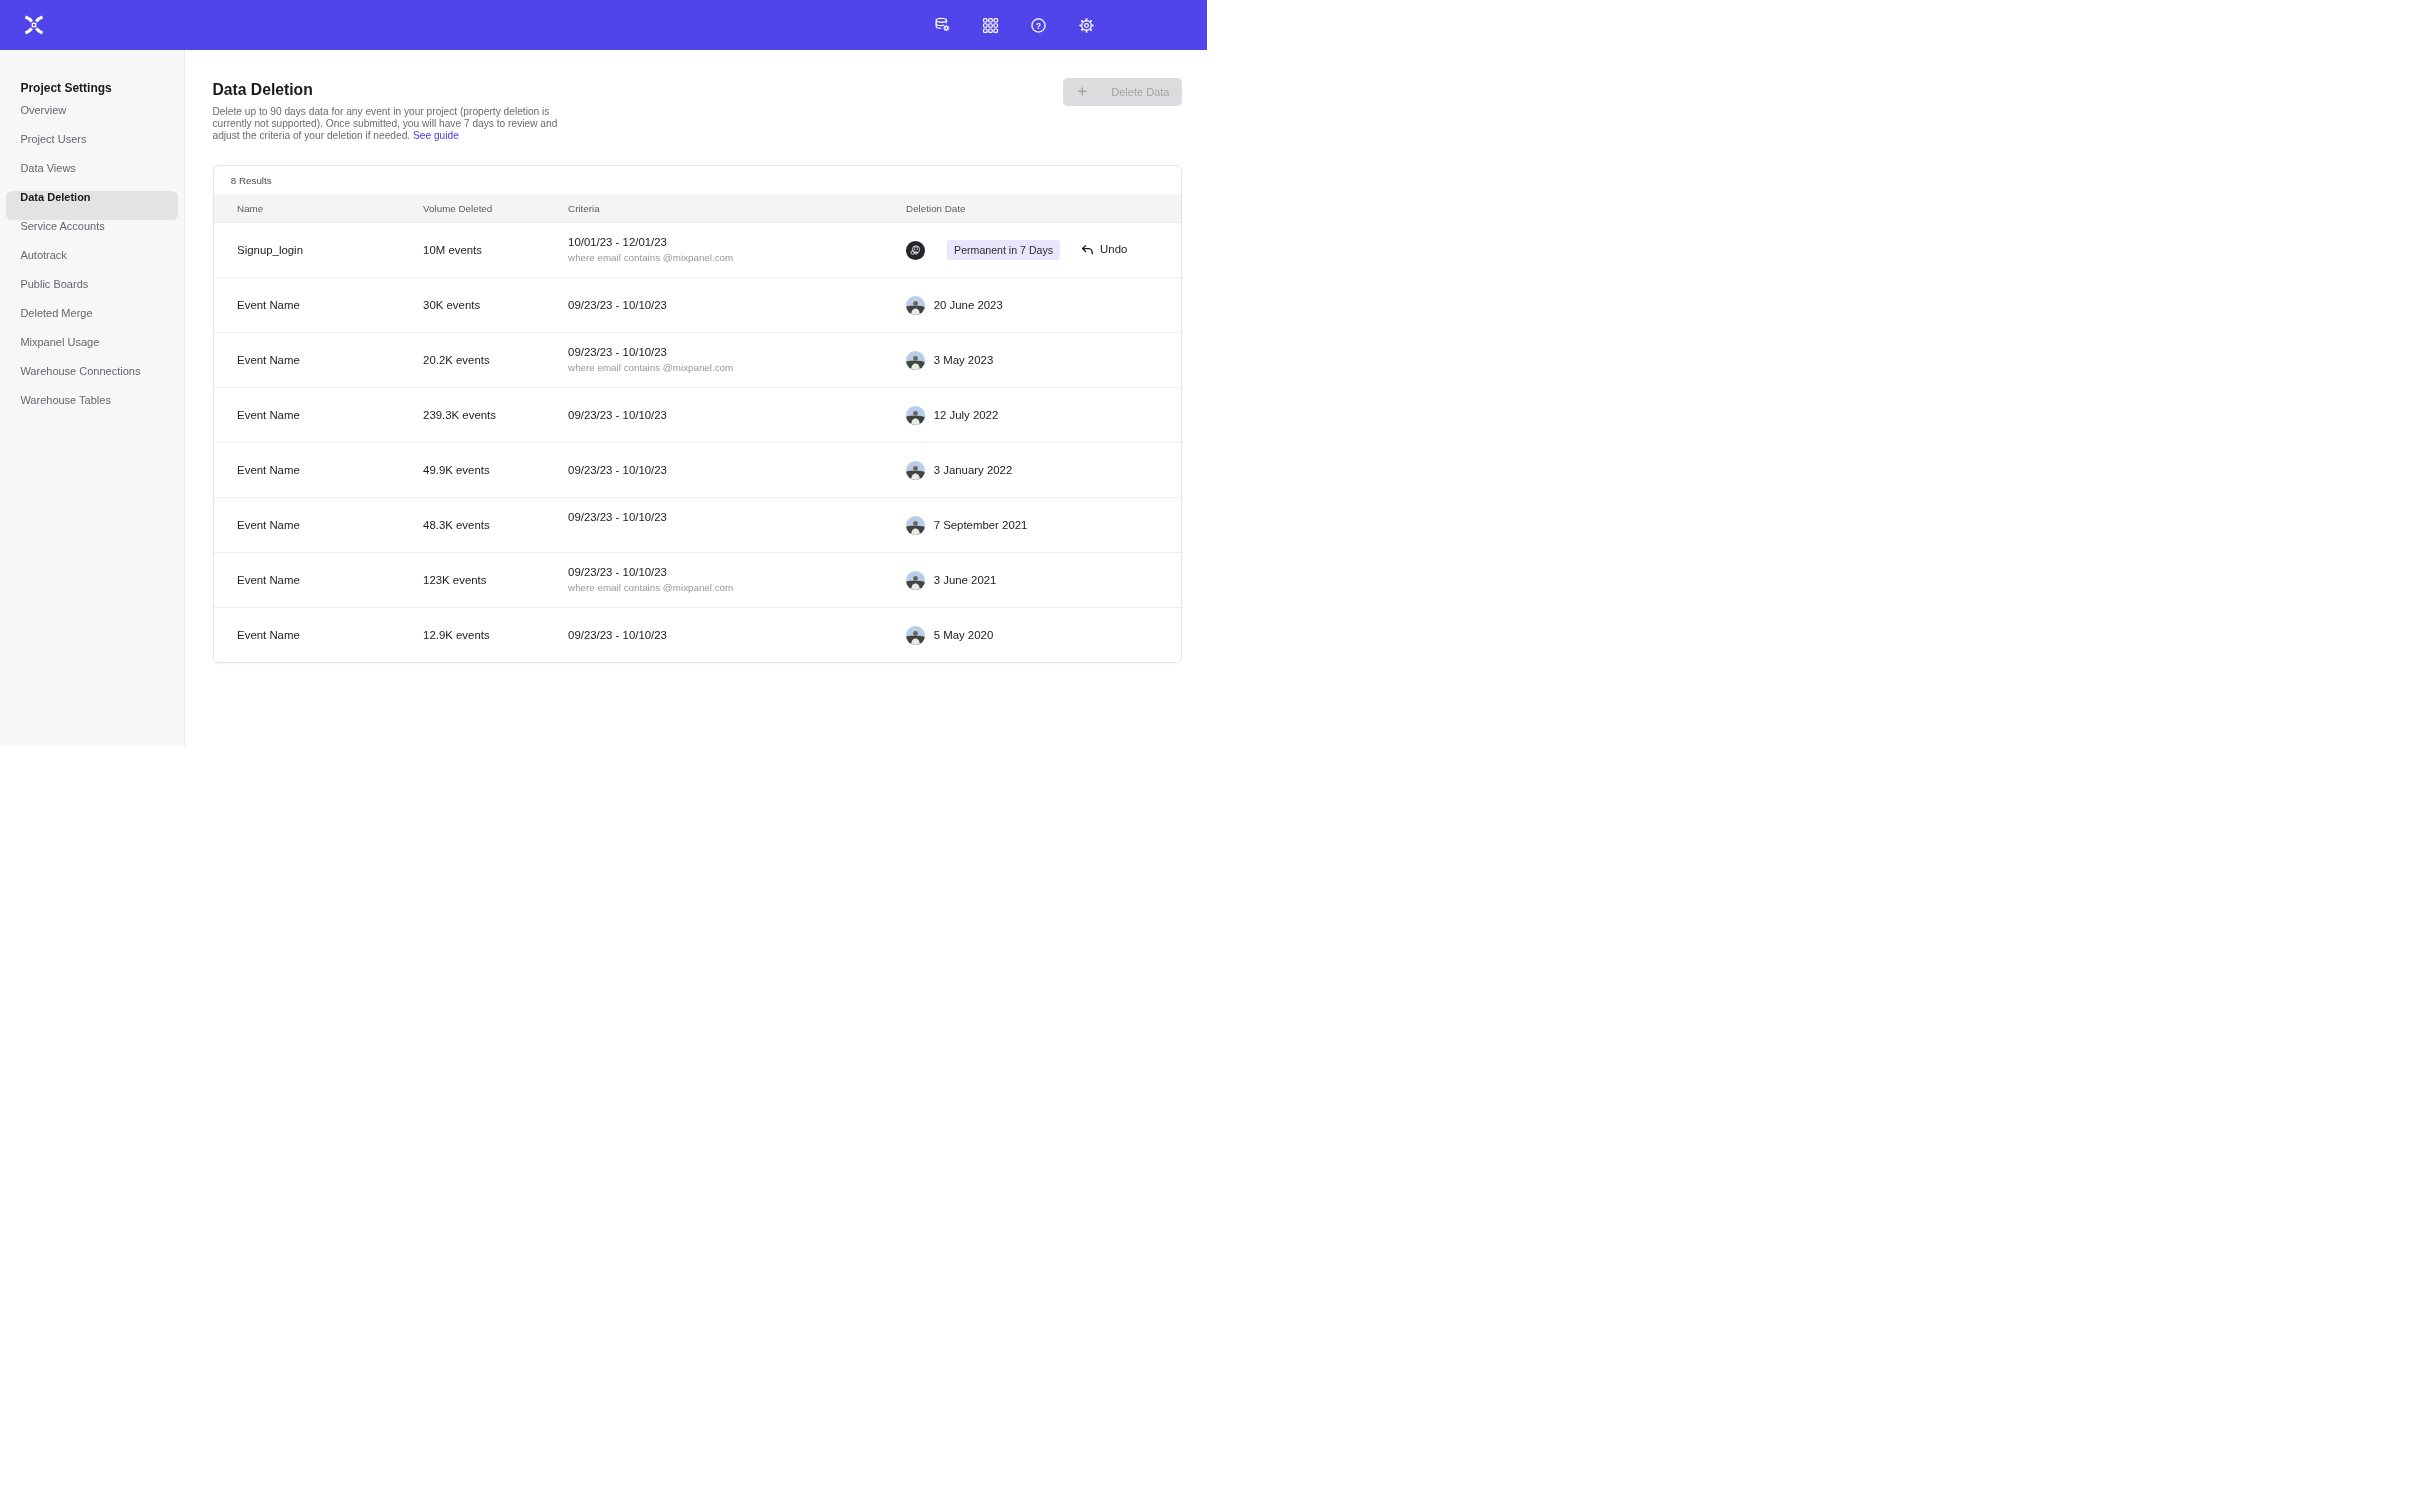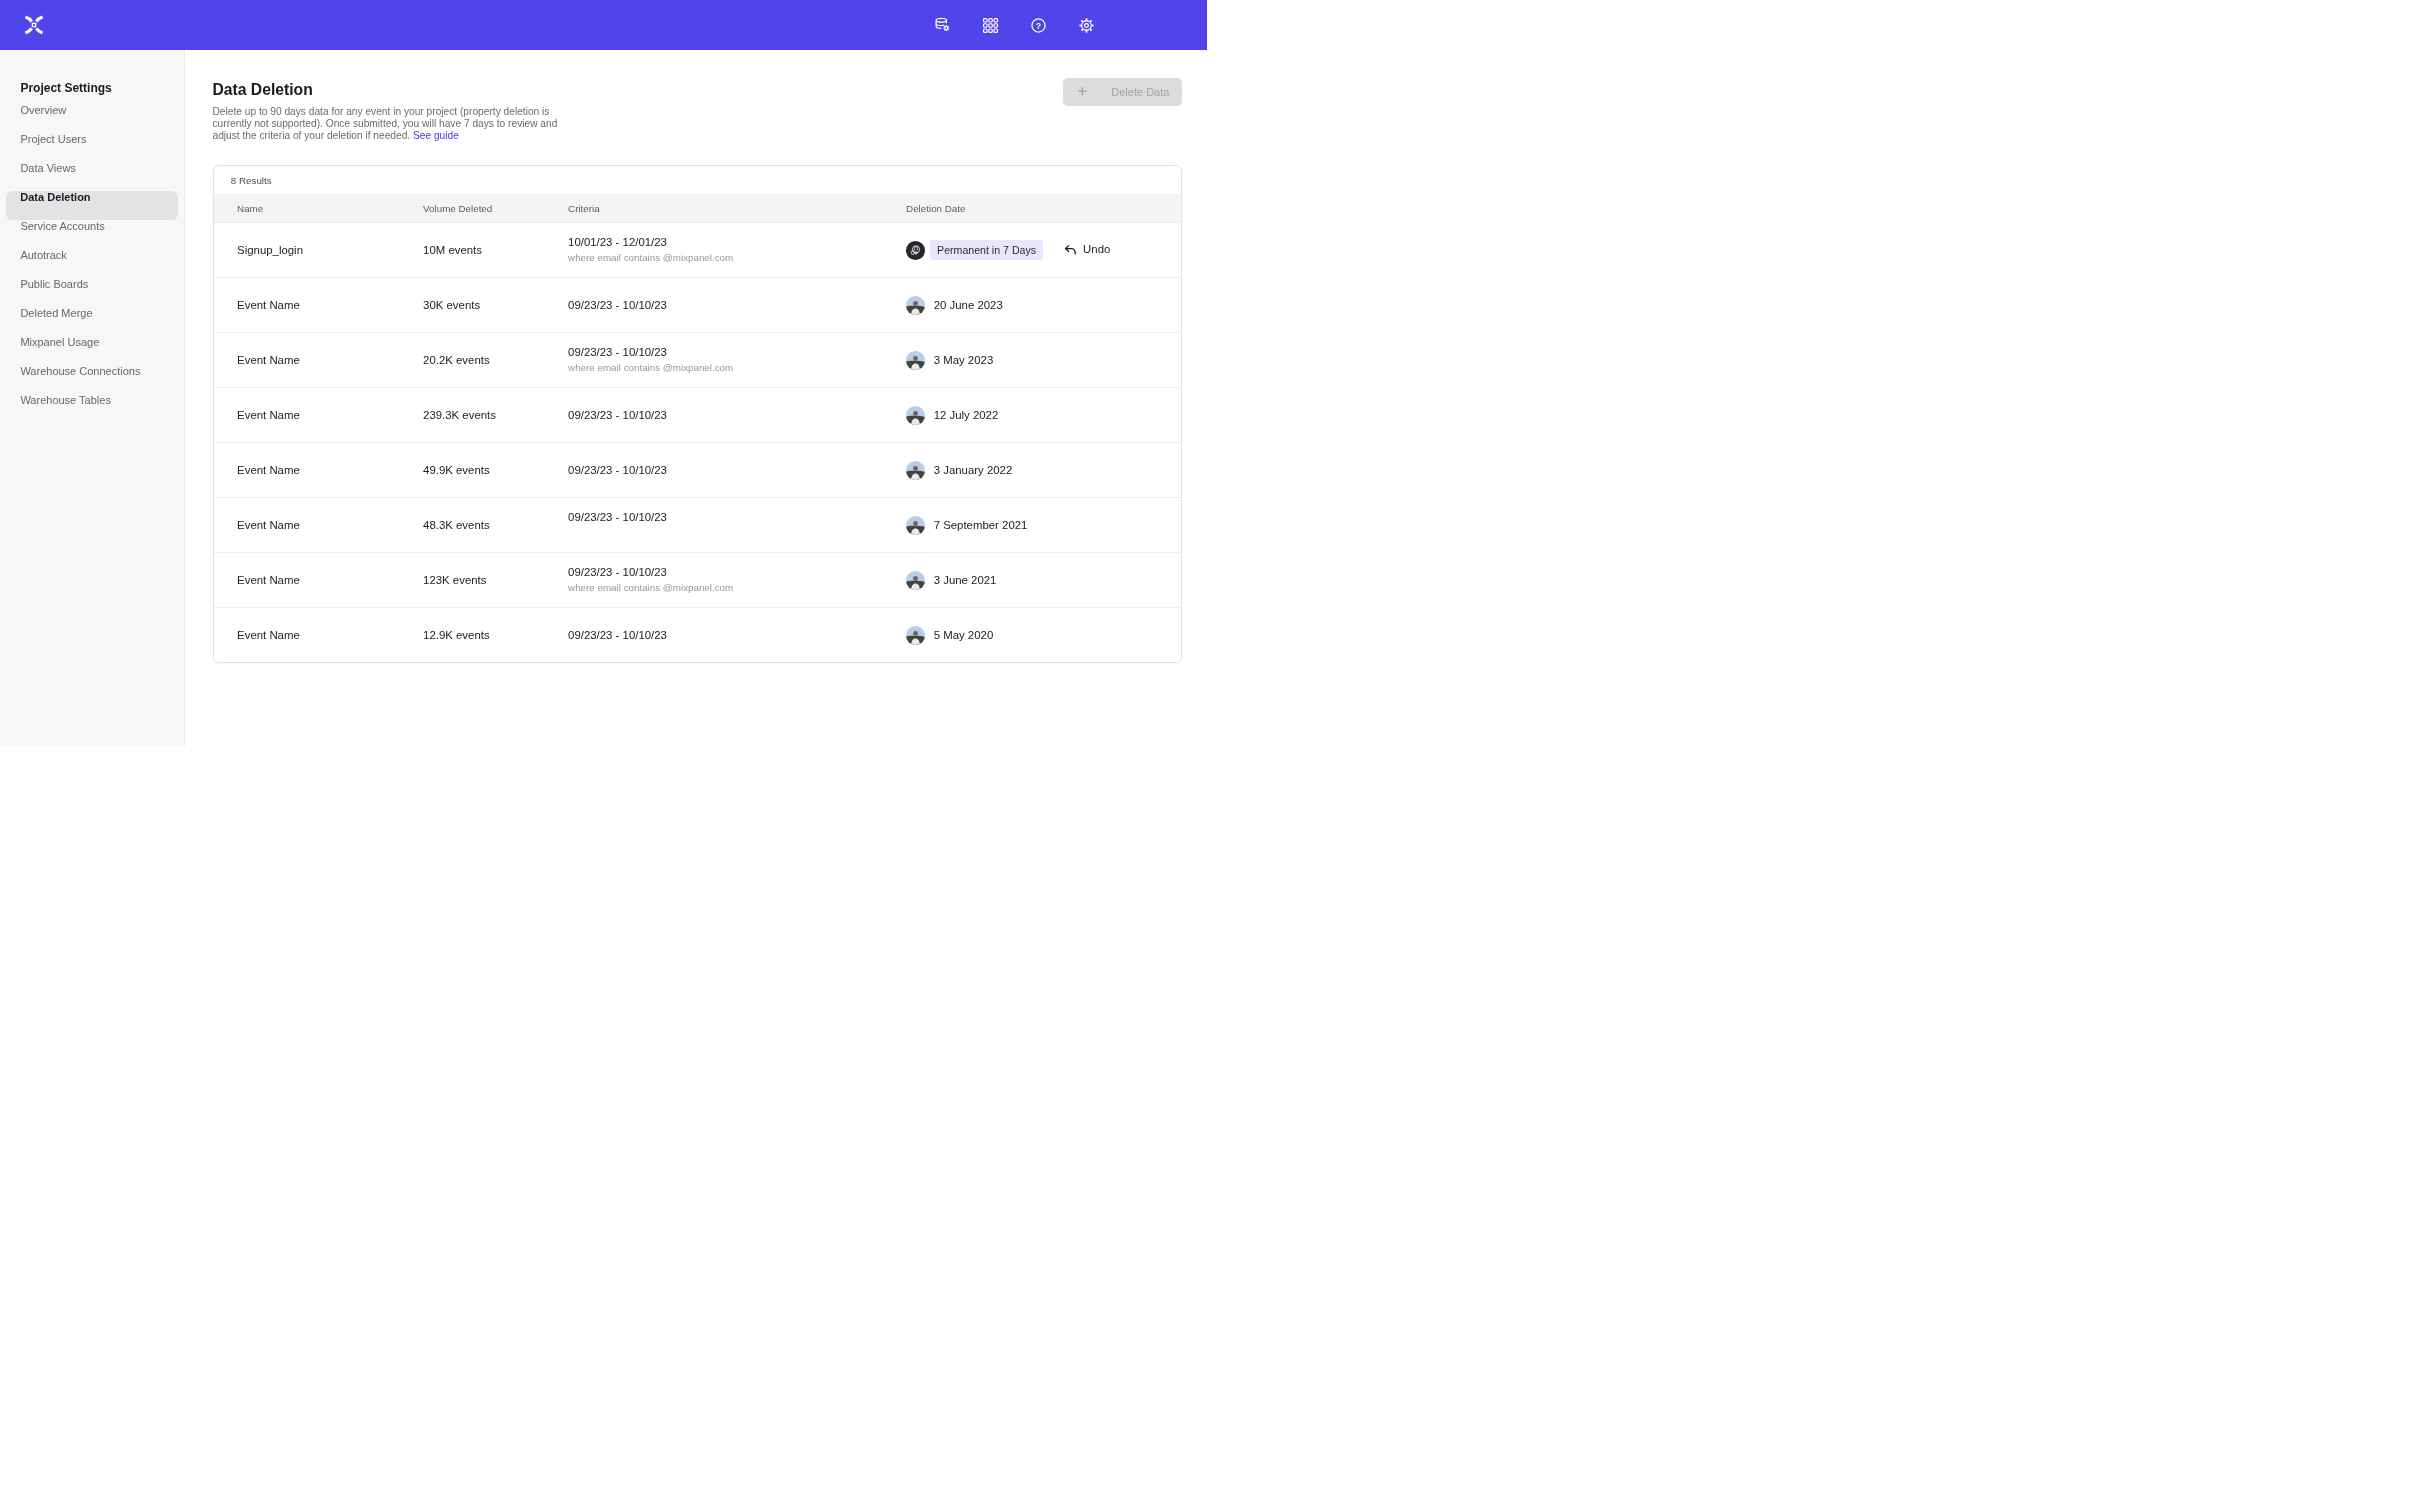--- a/index.html
+++ b/index.html
@@ -60,21 +60,21 @@
   .trow { height:55px; border-top:0.8px solid #ededf0; font-size:11.4px; color:#222227; background:#fff; }
   .cell-criteria { line-height:16.5px; }
   .crit-date { font-size:11.4px; color:#222227; }
   .crit-sub { font-size:9.8px; color:#97979c; }
   .crit-sub.spacer { visibility:hidden; }
   .cell-deletion { display:flex; align-items:center; }
   .avatar { width:19px; height:19px; border-radius:50%; overflow:hidden; flex:none; display:block; }
   .avatar-mascot { background:#24262c; }
   .del-date { margin-left:8.6px; }
   .badge {
-    margin-left:5px; background:#e9e6fc; color:#2c2c31; border-radius:3.1px;
+    margin-left:22px; background:#e9e6fc; color:#2c2c31; border-radius:3.1px;
     padding:4px 7px; font-size:10.6px; white-space:nowrap;
   }
   .undo-btn {
     margin-left:20.4px; display:flex; align-items:flex-start; gap:6.3px;
     background:none; border:none; font-family:inherit; font-size:11.4px; color:#1d1d22; cursor:pointer;
   }
 </style>
 </head>
 <body>
 

